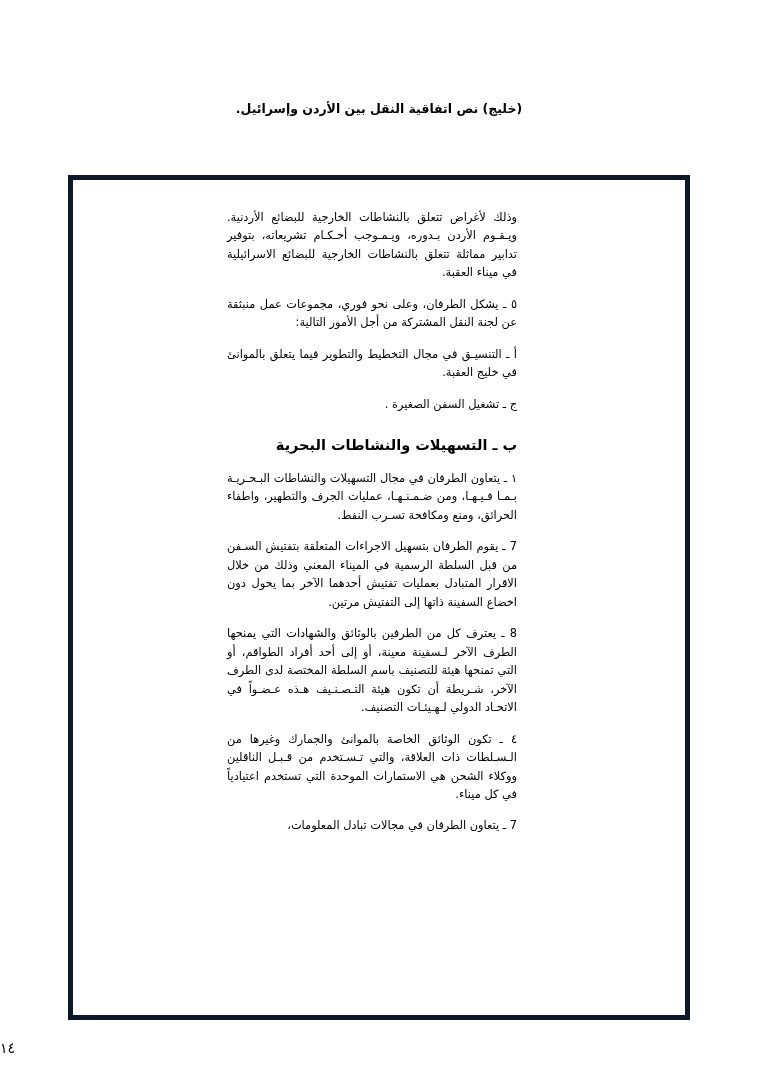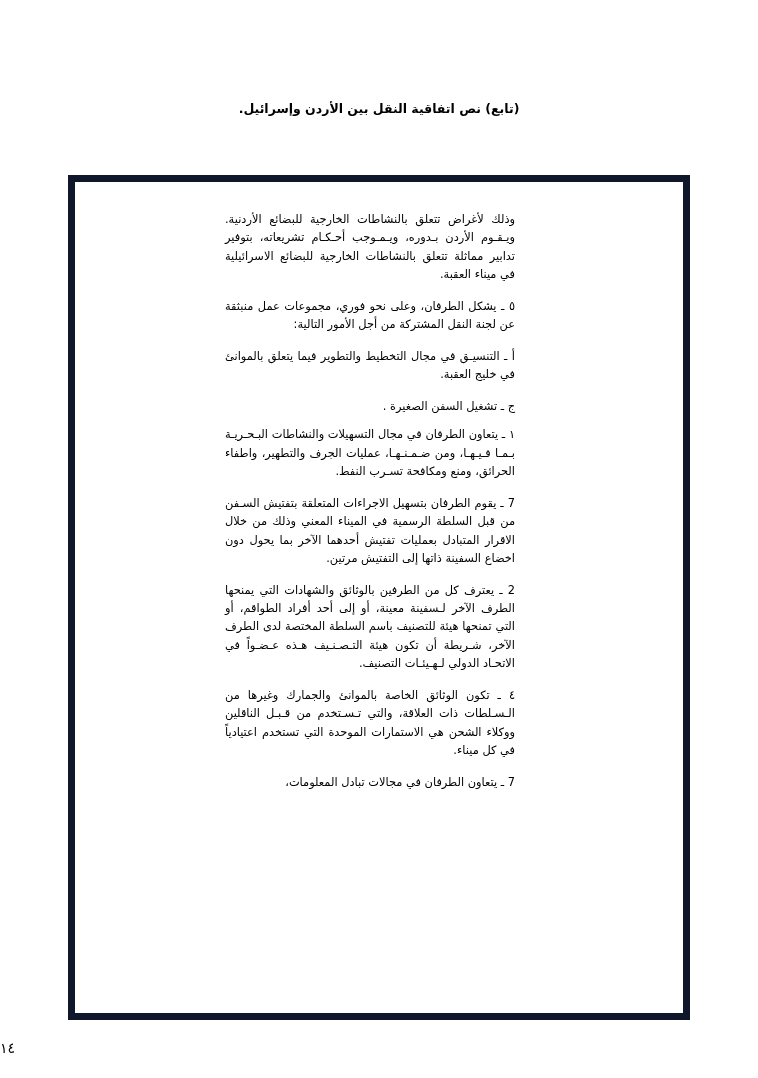--- a/index.html
+++ b/index.html
@@ -40,21 +40,21 @@
     font-weight: bold;
     line-height: 1.5;
     direction: rtl;
   }
   .frame {
     position: absolute;
     top: 175px;
     left: 68px;
     width: 622px;
     height: 845px;
-    border: 7px solid #0f172a;
+    border: 5px solid #0f172a;
     box-sizing: border-box;
     background: #ffffff;
   }
   .content {
     position: absolute;
     top: 28px;
     right: 168px;
     width: 290px;
     direction: rtl;
     text-align: justify;
@@ -86,32 +86,33 @@
     font-size: 14px;
     direction: rtl;
   }
 </style>
 </head>
 <body>
 
 <div class="page">
 
   <div class="doc-header">
-    <div class="doc-title">(تابع) نص اتفاقية النقل بين الأردن وإسرائيل.</div>
+    <div class="doc-title">(خليج) نص اتفاقية النقل بين الأردن وإسرائيل.</div>
   </div>
 
   <div class="frame">
     <div class="content">
       <p class="para">وذلك لأغراض تتعلق بالنشاطات الخارجية للبضائع الأردنية. ويـقـوم الأردن بـدوره، ويـمـوجب أحـكـام تشريعاته، بتوفير تدابير مماثلة تتعلق بالنشاطات الخارجية للبضائع الاسرائيلية في ميناء العقبة.</p>
       <p class="para">٥ ـ يشكل الطرفان، وعلى نحو فوري، مجموعات عمل منبثقة عن لجنة النقل المشتركة من أجل الأمور التالية:</p>
       <p class="para">أ ـ التنسيـق في مجال التخطيط والتطوير فيما يتعلق بالموانئ في خليج العقبة.</p>
       <p class="para tight">ج ـ تشغيل السفن الصغيرة .</p>
+      <h2 class="section-heading">ب ـ التسهيلات والنشاطات البحرية</h2>
       <p class="para">١ ـ يتعاون الطرفان في مجال التسهيلات والنشاطات البـحـريـة بـمـا فـيـهـا، ومن ضـمـنـهـا، عمليات الجرف والتطهير، واطفاء الحرائق، ومنع ومكافحة تسـرب النفط.</p>
       <p class="para">7 ـ يقوم الطرفان بتسهيل الاجراءات المتعلقة بتفتيش السـفن من قبل السلطة الرسمية في الميناء المعني وذلك من خلال الاقرار المتبادل بعمليات تفتيش أحدهما الآخر بما يحول دون اخضاع السفينة ذاتها إلى التفتيش مرتين.</p>
-      <p class="para">2 ـ يعترف كل من الطرفين بالوثائق والشهادات التي يمنحها الطرف الآخر لـسفينة معينة، أو إلى أحد أفراد الطواقم، أو التي تمنحها هيئة للتصنيف باسم السلطة المختصة لدى الطرف الآخر، شـريطة أن تكون هيئة التـصـنـيف هـذه عـضـواً في الاتحـاد الدولي لـهـيئـات التصنيف.</p>
+      <p class="para">8 ـ يعترف كل من الطرفين بالوثائق والشهادات التي يمنحها الطرف الآخر لـسفينة معينة، أو إلى أحد أفراد الطواقم، أو التي تمنحها هيئة للتصنيف باسم السلطة المختصة لدى الطرف الآخر، شـريطة أن تكون هيئة التـصـنـيف هـذه عـضـواً في الاتحـاد الدولي لـهـيئـات التصنيف.</p>
       <p class="para">٤ ـ تكون الوثائق الخاصة بالموانئ والجمارك وغيرها من الـسـلطات ذات العلاقة، والتي تـسـتخدم من قـبـل الناقلين ووكلاء الشحن هي الاستمارات الموحدة التي تستخدم اعتيادياً في كل ميناء.</p>
       <p class="para">7 ـ يتعاون الطرفان في مجالات تبادل المعلومات،</p>
     </div>
   </div>
 
   <div class="page-number">١٤</div>
 
 </div>
 
 </body></html>

